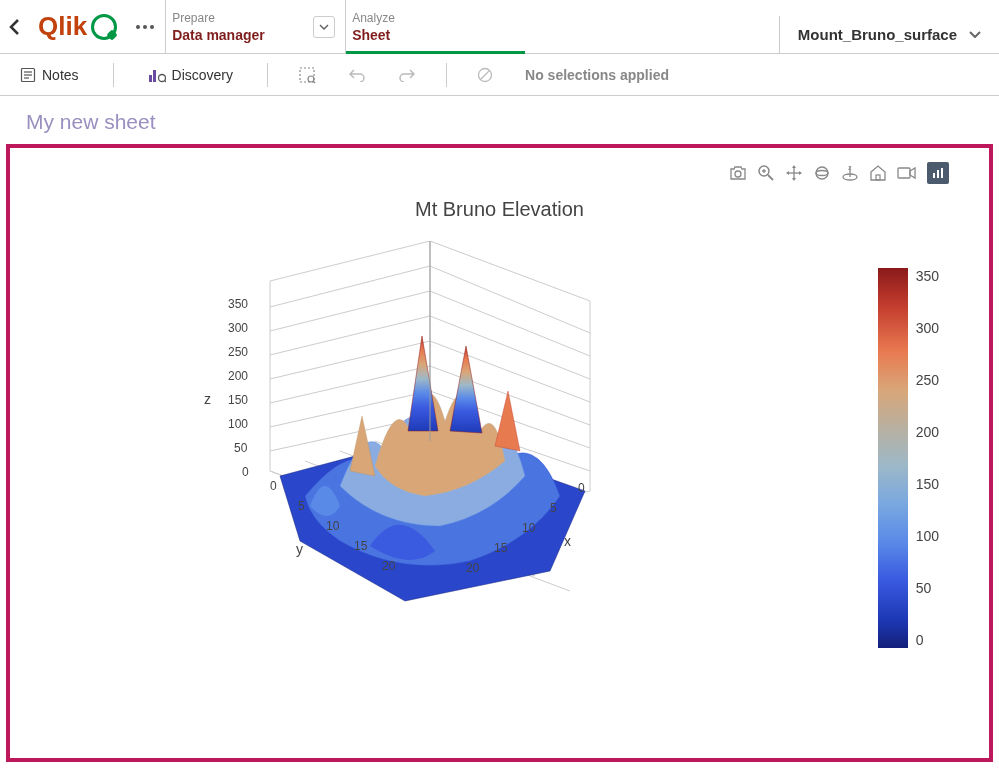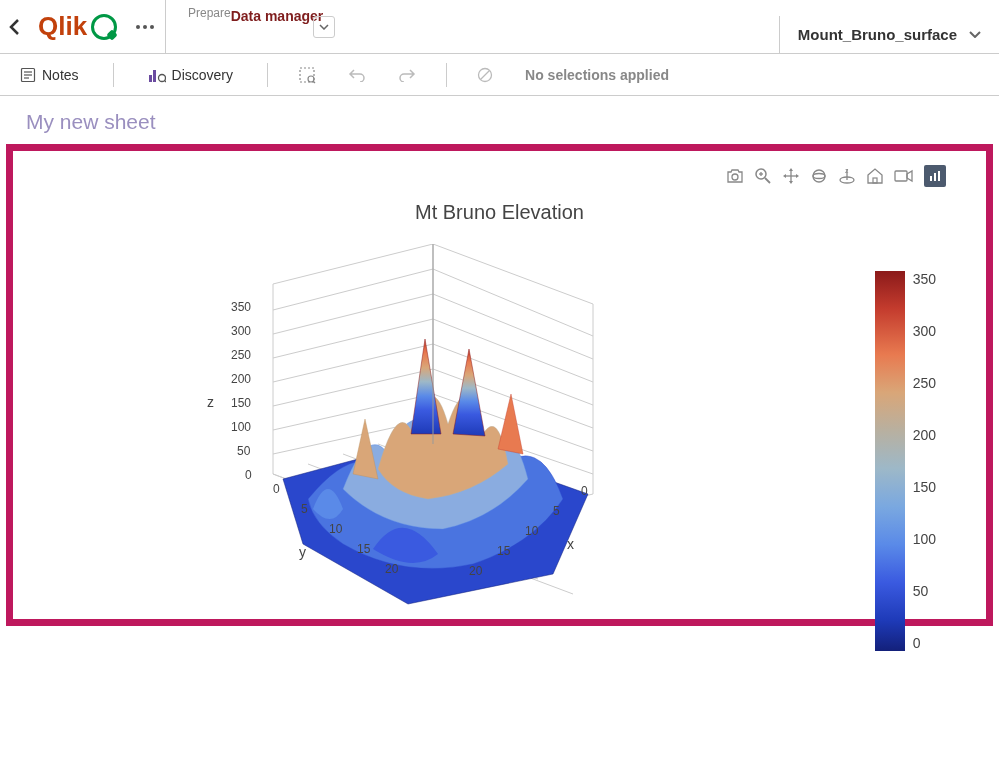--- a/index.html
+++ b/index.html
@@ -69,20 +69,21 @@
       cursor: pointer;
     }
     .nav-tabs {
       display: flex;
       flex: 1;
     }
     .nav-tab {
       border-left: 1px solid #ccc;
       padding: 6px 6px;
       display: flex;
+      flex-direction: column;
       justify-content: center;
       min-width: 180px;
       cursor: pointer;
       position: relative;
     }
     .nav-tab.active::after {
       content: '';
       position: absolute;
       bottom: -1px;
       left: 0;
@@ -168,23 +169,23 @@
       font-weight: bold;
     }
     .sheet-title {
       padding: 14px 10px 10px 26px;
       font-size: 21px;
       font-weight: 300;
       color: #9a8fbf;
     }
     .canvas {
       margin: 0 6px 0 6px;
-      border: 7px solid #be185d;
+      border: 4px solid #be185d;
       background: #fff;
-      height: 482px;
+      height: 618px;
       position: relative;
       padding: 20px;
     }
     .chart-toolbar {
       position: absolute;
       top: 14px;
       right: 40px;
       display: flex;
       gap: 10px;
       align-items: center;
@@ -279,20 +280,24 @@
   <div class="nav-tabs">
     <div class="nav-tab">
       <span class="nav-tab-label">Prepare</span>
       <span class="nav-tab-title">Data manager</span>
       <span class="nav-tab-dropdown">
         <svg width="10" height="6" viewBox="0 0 10 6">
             <path d="M1 1 L5 5 L9 1" fill="none" stroke="#666" stroke-width="1.5"></path>
           </svg>
       </span>
     </div>
+    <div class="nav-tab active">
+      <span class="nav-tab-label">Analyze</span>
+      <span class="nav-tab-title">Sheet</span>
+    </div>
   </div>
   <div class="app-name">
     <span>Mount_Bruno_surface</span>
     <span class="app-name-chevron">
       <svg width="12" height="7" viewBox="0 0 12 7">
           <path d="M1 1 L6 6 L11 1" fill="none" stroke="#666" stroke-width="2"></path>
         </svg>
     </span>
   </div>
 </div>

